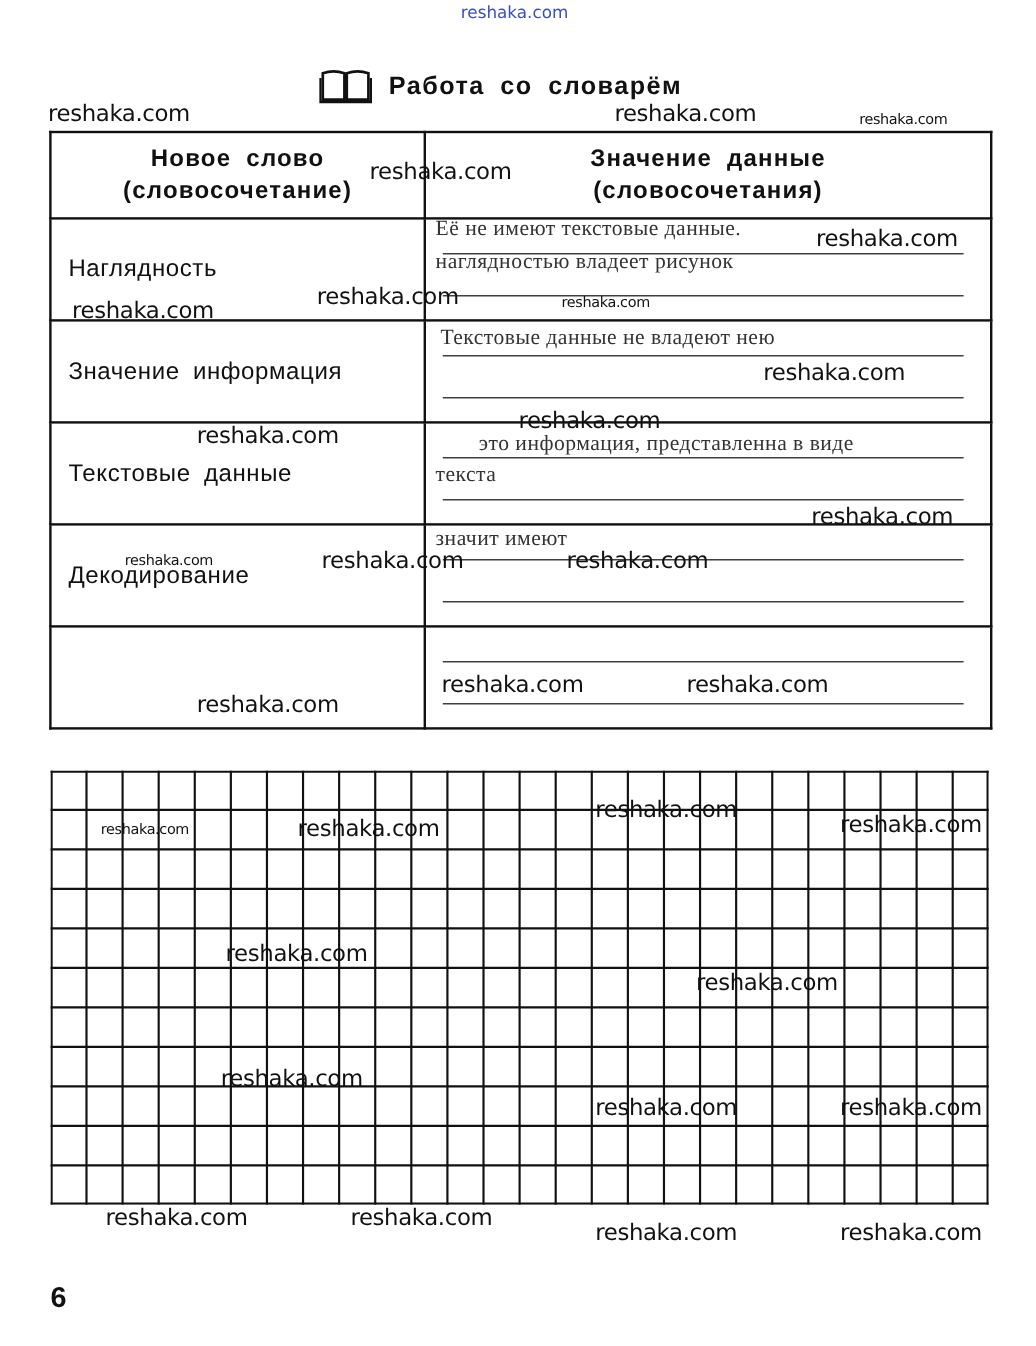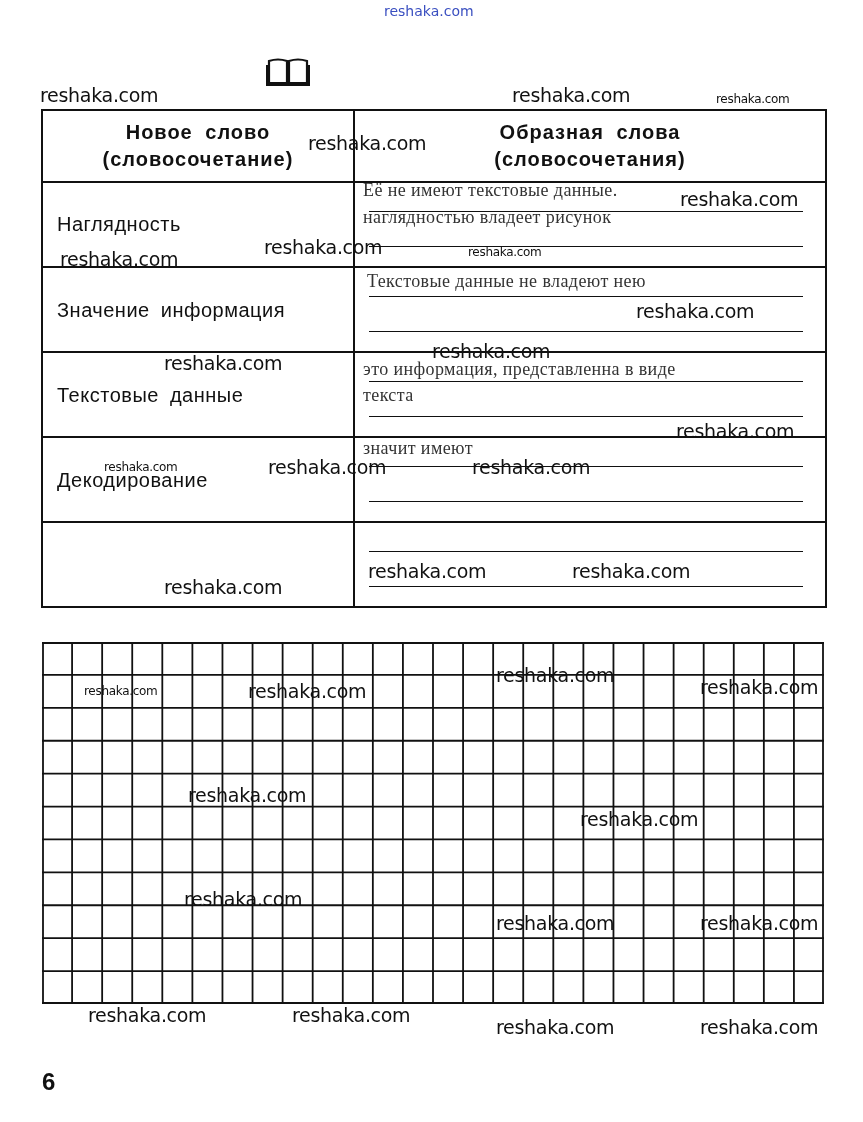--- a/index.html
+++ b/index.html
@@ -28,35 +28,36 @@
 
 <div class="wm top" style="left:384px; top:4px;">reshaka.com</div>
 
 <div class="title">
   <svg class="book-icon" viewBox="0 0 44 30">
     <path d="M3 4 L3 26 L21 26 L21 4 Q12 1 3 4 Z" fill="none" stroke="#111" stroke-width="2.2"></path>
     <path d="M23 4 L23 26 L41 26 L41 4 Q32 1 23 4 Z" fill="none" stroke="#111" stroke-width="2.2"></path>
     <path d="M1 8 L1 28 L43 28 L43 8" fill="none" stroke="#111" stroke-width="2"></path>
     <line x1="22" y1="4" x2="22" y2="28" stroke="#111" stroke-width="1.5"></line>
   </svg>
+  <span class="title-text">Работа со словарём</span>
 </div>
 
 <table class="vocab">
   <colgroup>
       <col class="c1">
       <col class="c2">
     </colgroup>
   <tbody>
       <tr>
     <th>
       <div>Новое слово</div>
       <div>(словосочетание)</div>
     </th>
     <th>
-      <div>Образная слова</div>
+      <div>Значение данные</div>
       <div>(словосочетания)</div>
     </th>
   </tr>
 
   <tr>
     <td>
       <span class="term" style="top:30px;">Наглядность</span>
     </td>
     <td>
       <span class="ans-line" style="top:28px;"></span>
@@ -77,21 +78,21 @@
     </td>
   </tr>
 
   <tr>
     <td>
       <span class="term" style="top:31px;">Текстовые  данные</span>
     </td>
     <td>
       <span class="ans-line" style="top:28px;"></span>
       <span class="ans-line" style="top:63px;"></span>
-      <span class="ans-text" style="top:6px;">это информация, представленна в виде</span>
+      <span class="ans-text" style="top:6px;margin-left:36px;">это информация, представленна в виде</span>
       <span class="ans-text" style="top:32px;">текста</span>
     </td>
   </tr>
 
   <tr>
     <td>
       <span class="term" style="top:31px;">Декодирование</span>
     </td>
     <td>
       <span class="ans-line" style="top:28px;"></span>

